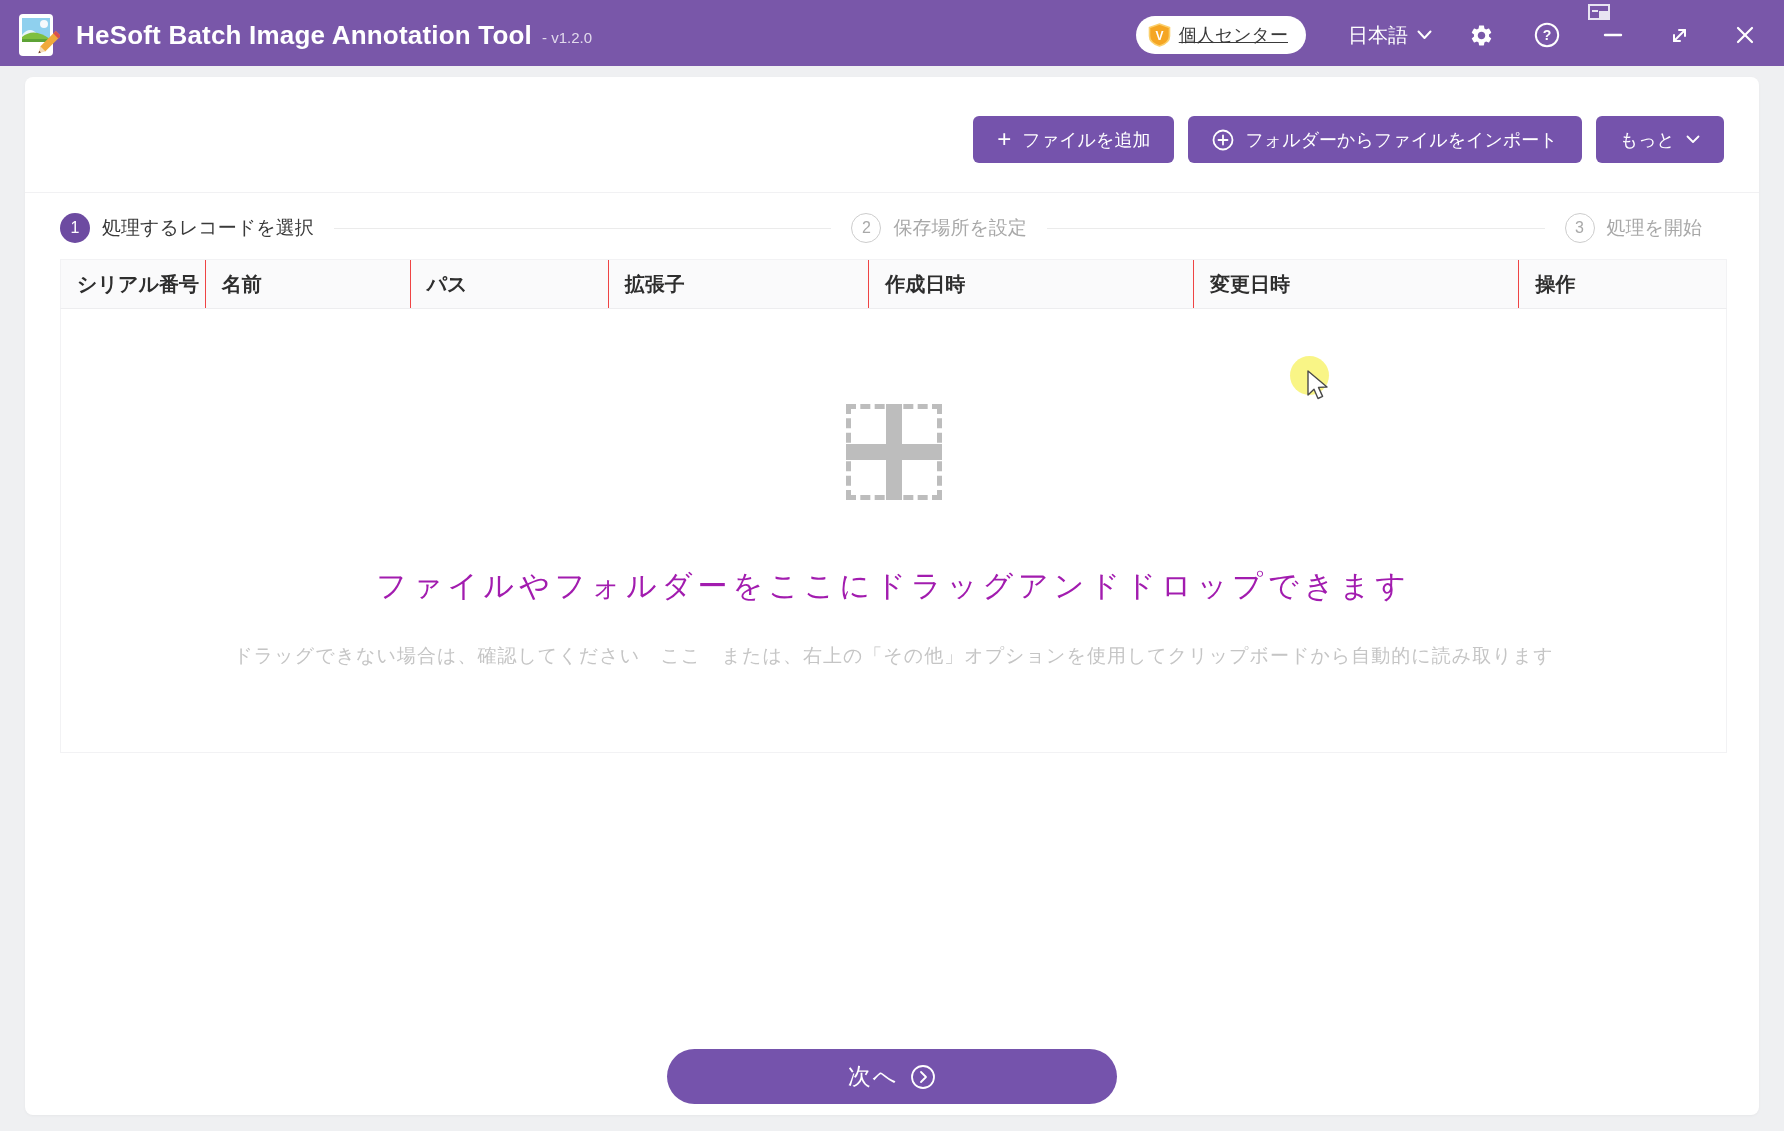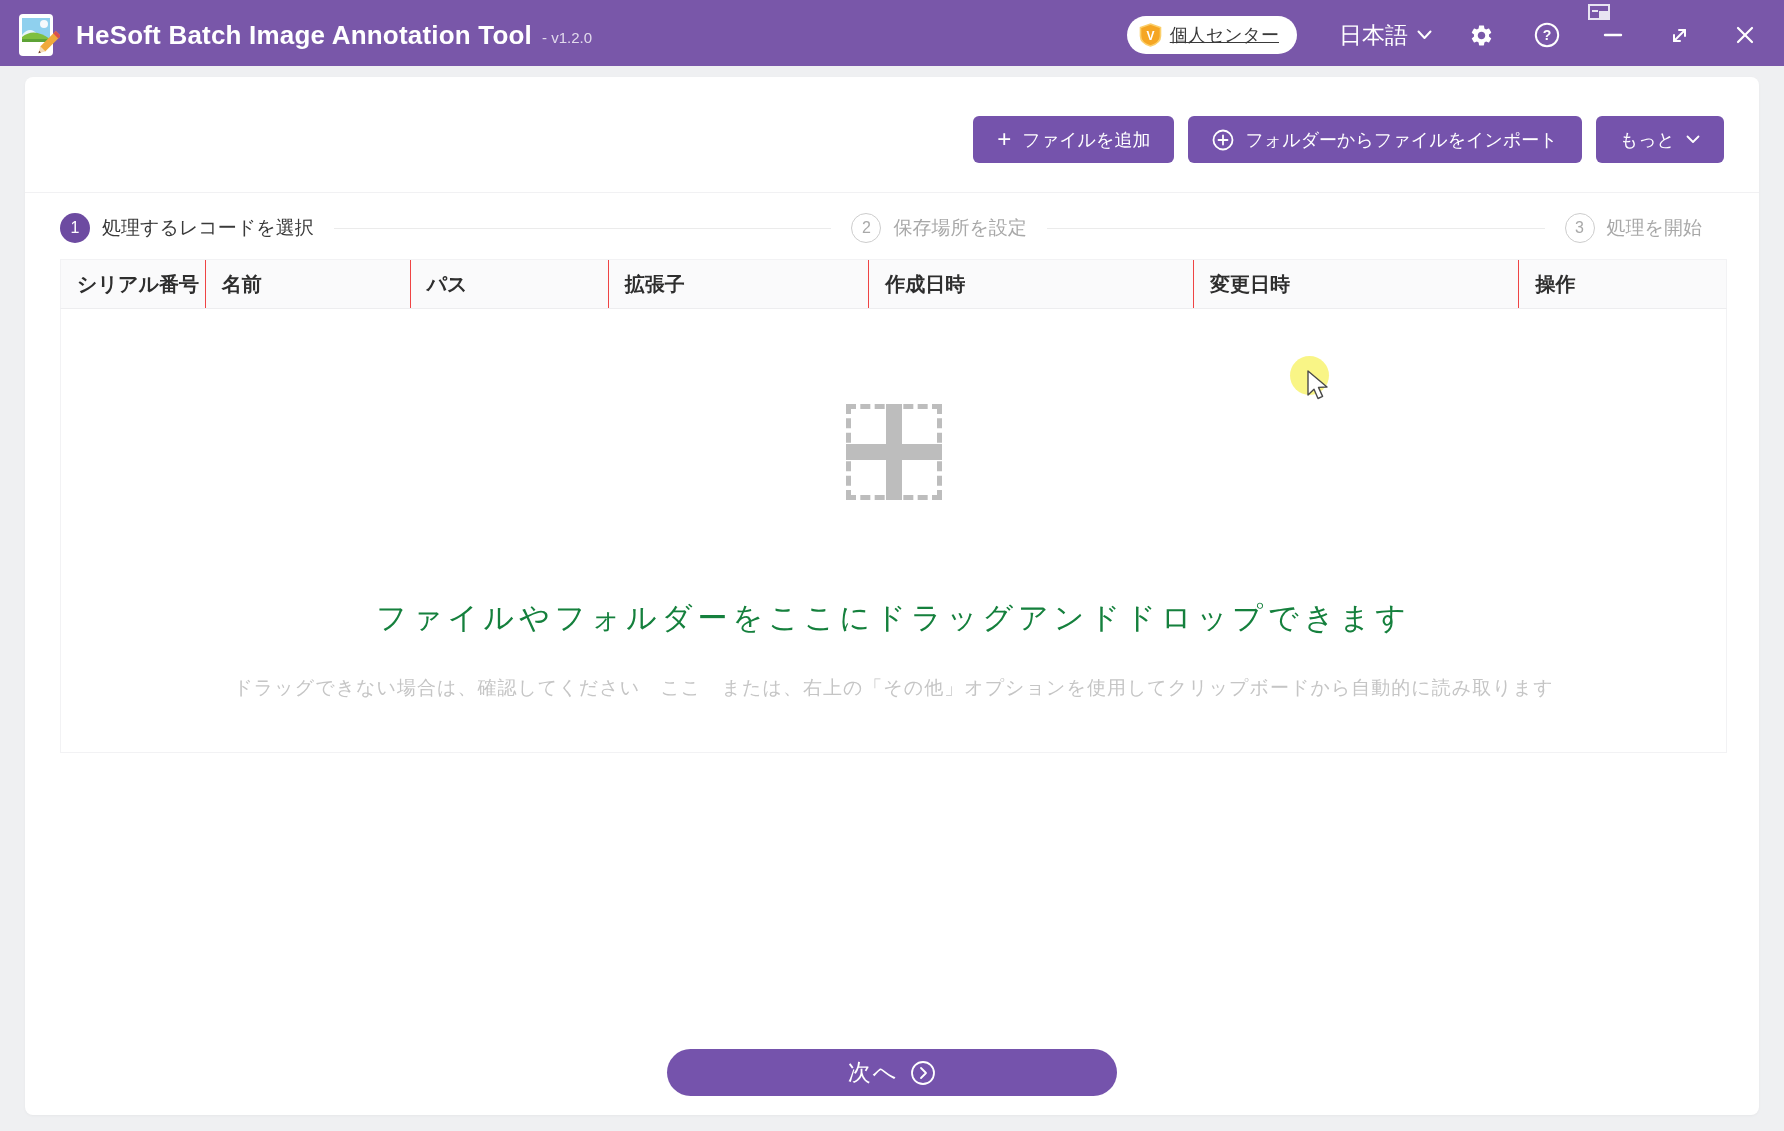--- a/index.html
+++ b/index.html
@@ -9,21 +9,21 @@
 
   
   .titlebar { position:relative; height:66px; background:#7957A9; display:flex; align-items:center; padding:4px 22px 0 18px; }
   .app-icon { width:42px; height:44px; margin-right:16px; flex:0 0 auto; }
   .app-title { color:#FFFFFF; font-size:26px; font-weight:700; letter-spacing:.2px; }
   .app-version { color:rgba(255,255,255,.78); font-size:15px; margin-left:10px; margin-top:4px; }
   .tb-spacer { flex:1; }
   .vip-pill { display:flex; align-items:center; gap:8px; background:#FFFFFF; border-radius:19px; height:38px; padding:0 18px 0 12px; cursor:pointer; }
   .vip-pill span { color:#3A3A3A; font-size:18px;text-decoration:underline; }
   .lang { display:flex; align-items:center; gap:9px; margin-left:42px; cursor:pointer; }
-  .lang span { color:#FFFFFF; font-size:23px; }
+  .lang span { color:#FFFFFF; font-size:20px; }
   .tb-btn { width:34px; height:34px; display:flex; align-items:center; justify-content:center; margin-left:32px; cursor:pointer; }
   .mini-win { position:absolute; left:1588px; top:4px; cursor:pointer; }
 
   
   .card { position:absolute; left:25px; top:77px; width:1734px; height:1038px; background:#FFFFFF; border-radius:8px; box-shadow:0 1px 3px rgba(0,0,0,.04); }
 
   
   .toolbar { height:116px; display:flex; align-items:center; justify-content:flex-end; gap:14px; padding:10px 35px 0 35px; border-bottom:1px solid #F1F1F3; }
   .pbtn { background:#7553AC; color:#FFFFFF; border:none; height:47px; border-radius:6px; font-size:18px; display:flex; align-items:center; gap:11px; padding:0 24px; cursor:pointer; font-family:inherit; }
   .pbtn .plus-glyph { font-size:24px; font-weight:400; line-height:1; margin-top:-2px; }
@@ -43,26 +43,26 @@
   .thead { display:flex; background:#FAFAFB; height:50px; border:1px solid #F2F2F4; border-bottom:1px solid #EDEDEF; }
   .th { display:flex; align-items:center; padding-left:16px; font-size:20px; font-weight:700; color:#2E2E2E; border-right:1px solid #ef4444; }
   .th:last-child { border-right:none; }
   .c0{width:8.7%;} .c1{width:12.3%;} .c2{width:11.9%;text-align:center;} .c3{width:15.65%;} .c4{width:19.5%;} .c5{width:19.55%;} .c6{width:12.4%;}
   .tbody { height:444px; border:1px solid #F2F2F4; border-top:none; display:flex; flex-direction:column; align-items:center; }
 
   
   .drop-icon { position:relative; width:96px; height:96px; margin-top:95px; border:5px dashed #BDBDBD; }
   .drop-icon::before { content:""; position:absolute; left:50%; top:-5px; width:16px; height:96px; transform:translateX(-50%); background:#BDBDBD; }
   .drop-icon::after { content:""; position:absolute; top:50%; left:-5px; height:16px; width:96px; transform:translateY(-50%); background:#BDBDBD; }
-  .empty-main { margin-top:98px; font-size:30px; letter-spacing:5px; color:#15803d; white-space:nowrap; }
+  .empty-main { margin-top:66px; font-size:30px; letter-spacing:5px; color:#a21caf; white-space:nowrap; }
   .empty-hint { margin-top:36px; font-size:19px; letter-spacing:1px; color:#C5C5C5; white-space:nowrap; }
   .empty-hint .hint-link { margin:0 14px; cursor:pointer; }
 
   
-  .next-btn { position:absolute; left:642px; top:972px; width:450px; height:47px; border-radius:29px; background:#7553AC; border:none; color:#FFFFFF; font-size:23px; display:flex; align-items:center; justify-content:center; gap:12px; cursor:pointer; font-family:inherit; letter-spacing:2px; }
+  .next-btn { position:absolute; left:642px; top:972px; width:450px; height:55px; border-radius:29px; background:#7553AC; border:none; color:#FFFFFF; font-size:23px; display:flex; align-items:center; justify-content:center; gap:12px; cursor:pointer; font-family:inherit; letter-spacing:2px; }
 
   
   .cursor-halo { position:absolute; left:1290px; top:356px; width:39px; height:39px; border-radius:50%; background:#F8F47C; opacity:.92; pointer-events:none; }
   .cursor-arrow { position:absolute; left:1301px; top:369px; pointer-events:none; }
 </style>
 </head>
 <body>
 
 <div id="app">
 

